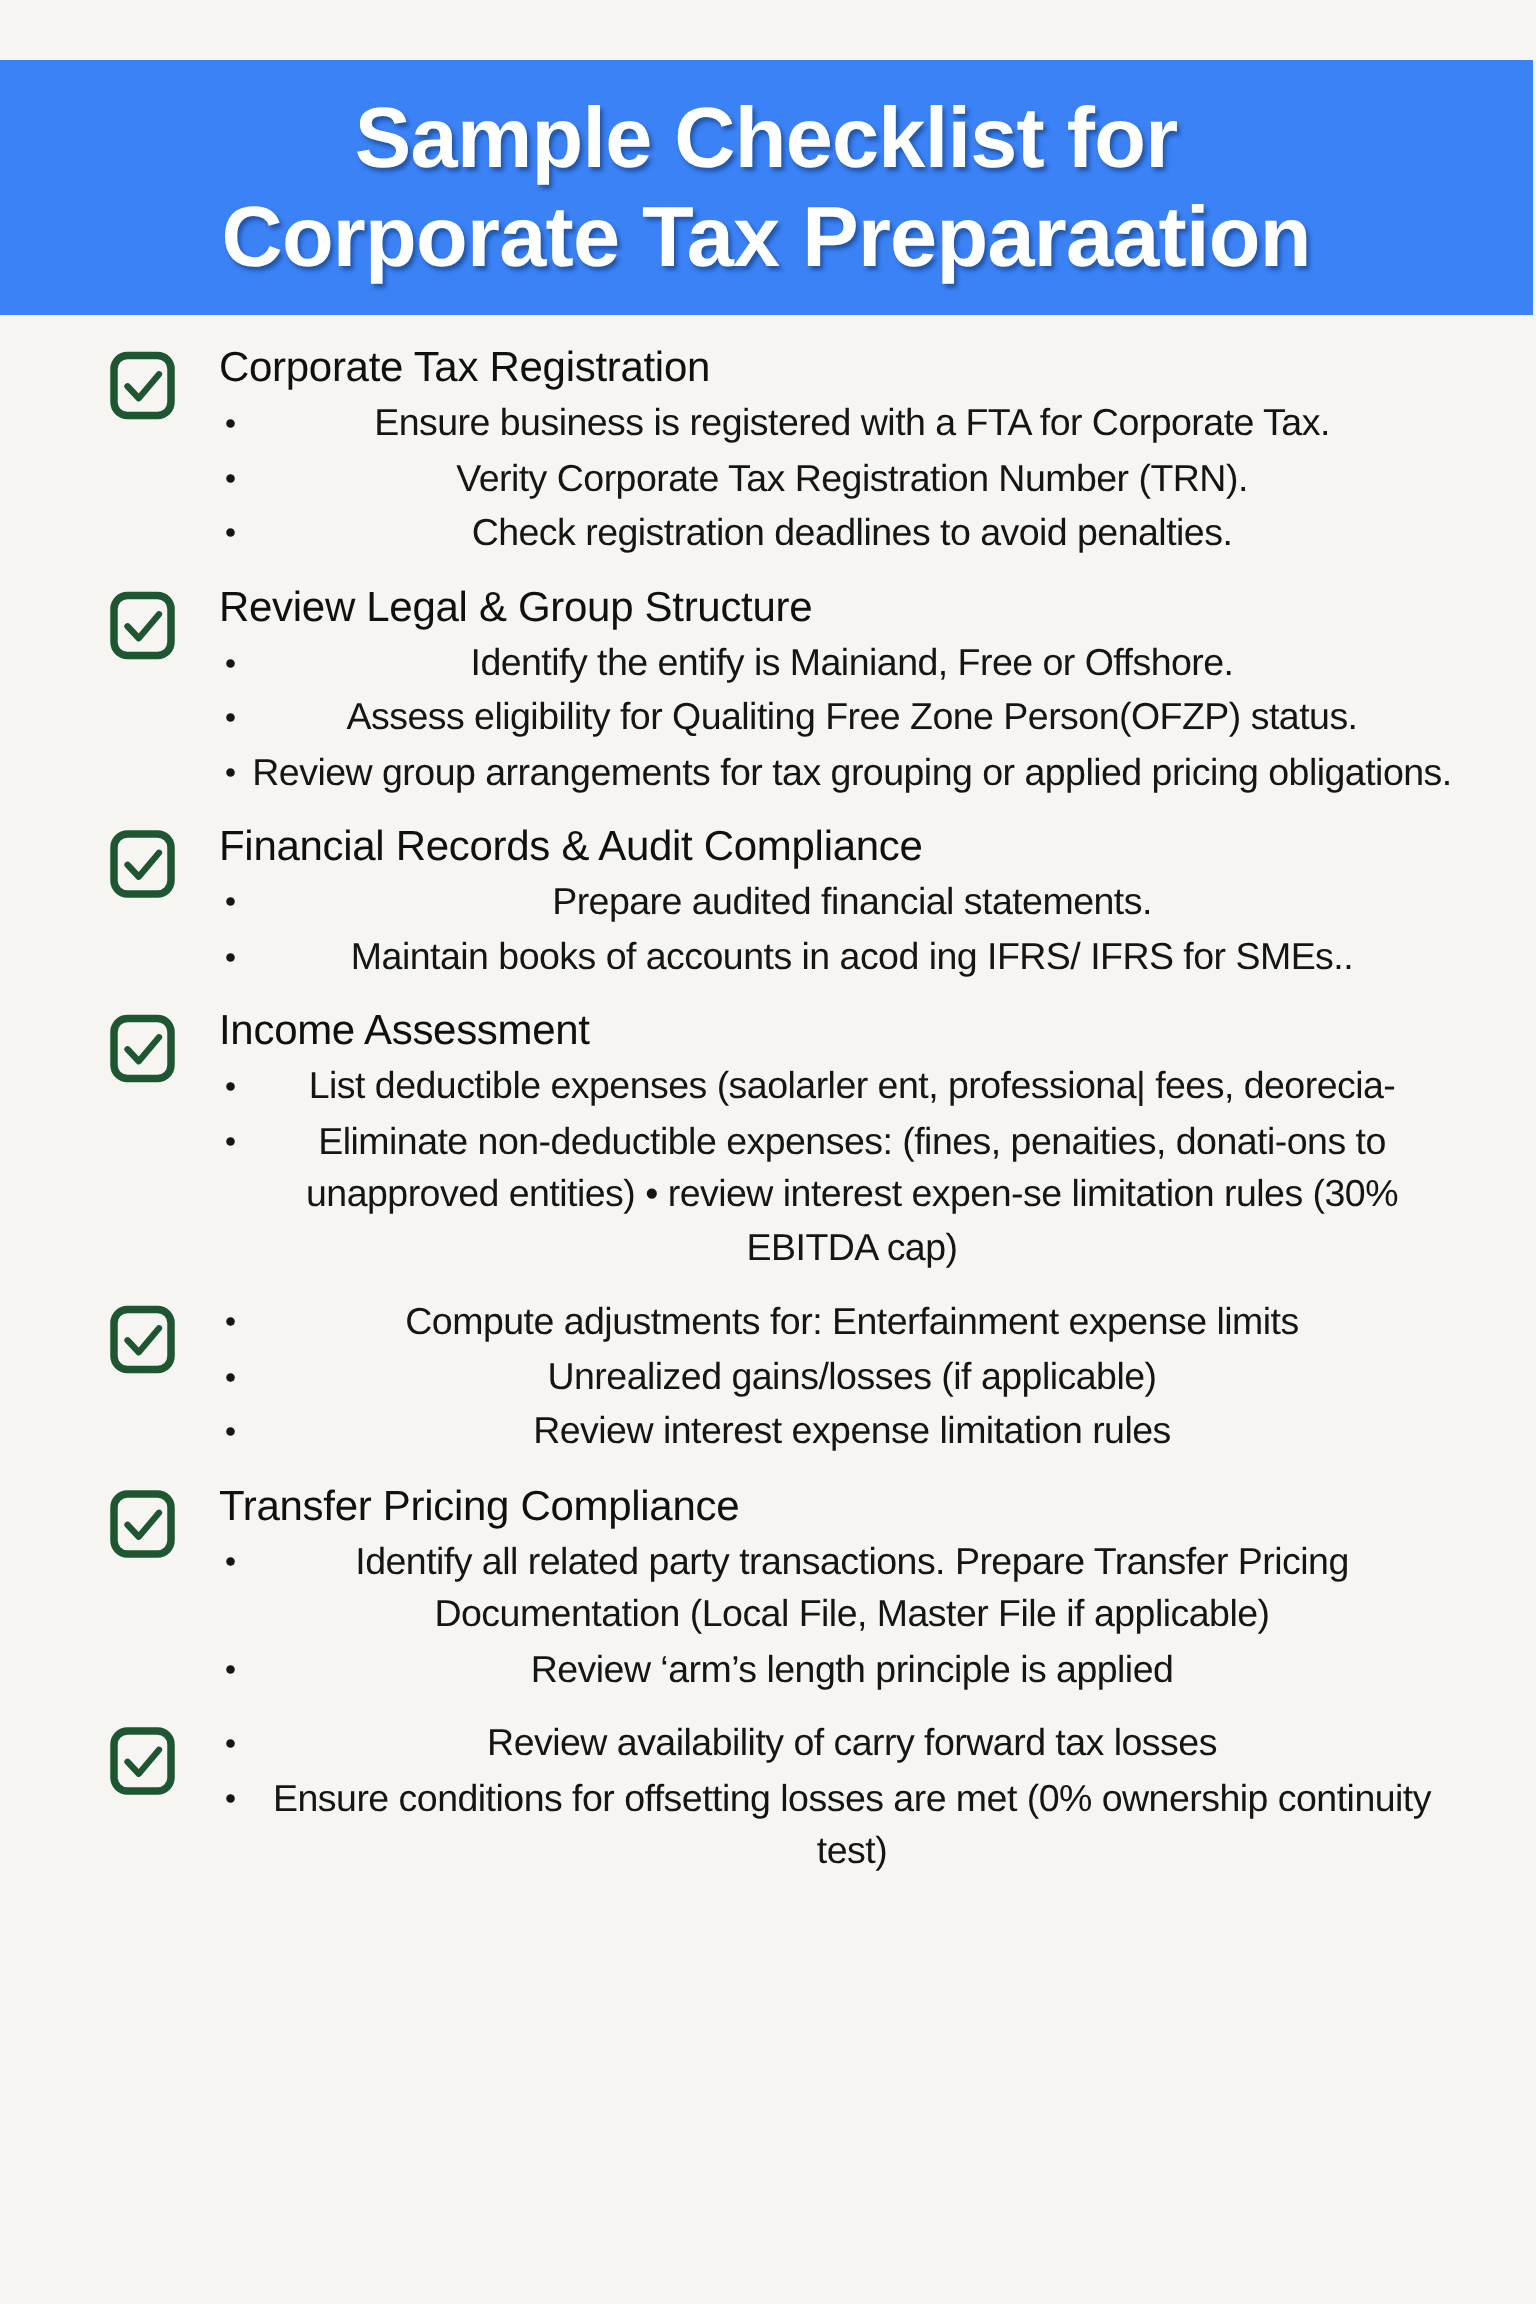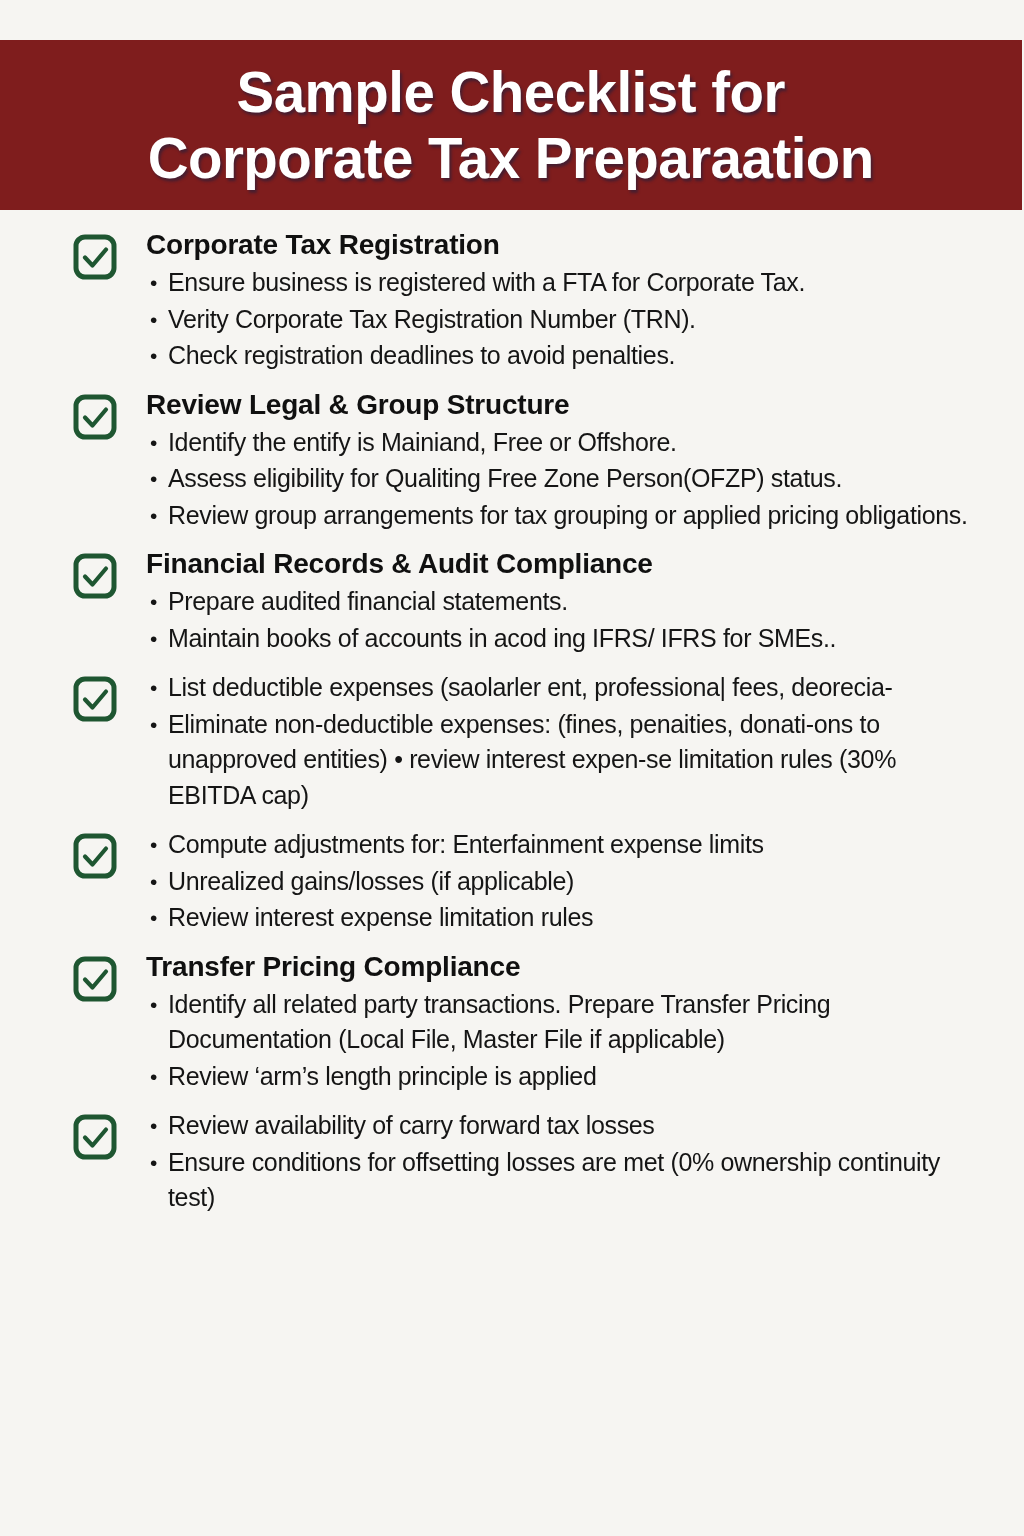--- a/index.html
+++ b/index.html
@@ -22,21 +22,21 @@
     box-sizing: border-box;
   }
 
   
   .banner {
     position: absolute;
     left: 0;
     top: 40px;
     width: 1022px;
     height: 170px;
-    background: #7f1d1d;
+    background: #3b82f6;
     display: flex;
     flex-direction: column;
     align-items: center;
     justify-content: center;
     box-sizing: border-box;
   }
   .banner-title {
     color: #ffffff;
     font-family: "Liberation Sans", sans-serif;
     font-weight: bold;
@@ -74,21 +74,21 @@
   .checkbox-icon {
     position: absolute;
     left: 73px;
     top: 6px;
     width: 44px;
     height: 46px;
   }
 
   .item-title {
     font-family: "Liberation Sans", sans-serif;
-    font-weight: bold;
+    font-weight: normal;
     font-size: 28px;
     line-height: 34px;
     color: #101010;
     margin: 0 0 3px 0;
     letter-spacing: -0.2px;
   }
 
   .bullets {
     margin: 0;
     padding: 0;
@@ -97,20 +97,21 @@
 
   .bullet {
     position: relative;
     padding-left: 22px;
     font-family: "Liberation Sans", sans-serif;
     font-size: 25px;
     line-height: 35.5px;
     color: #151515;
     letter-spacing: -0.35px;
     margin: 0 0 1px 0;
+    text-align: center;
   }
   .bullet::before {
     content: "\2022";
     position: absolute;
     left: 4px;
     top: 0;
     font-size: 21px;
     line-height: 35.5px;
     color: #151515;
   }
@@ -159,20 +160,21 @@
         <ul class="bullets">
           <li class="bullet">Prepare audited financial statements.</li>
           <li class="bullet">Maintain books of accounts in acod ing IFRS/ IFRS for SMEs..</li>
         </ul>
       </li>
       <li class="item">
         <span class="checkbox-icon"><svg viewBox="0 0 44 46" width="44" height="46" xmlns="http://www.w3.org/2000/svg">
             <rect x="3" y="3" width="38" height="40" rx="9" ry="9" fill="none" stroke="#1e5631" stroke-width="5"></rect>
             <path d="M12 23.5 L19.5 31.5 L33 15.5" fill="none" stroke="#1e5631" stroke-width="4.2" stroke-linecap="round" stroke-linejoin="round"></path>
           </svg></span>
+        <div class="item-title">Income Assessment</div>
         <ul class="bullets">
           <li class="bullet">List deductible expenses (saolarler ent, professiona| fees, deorecia-</li>
           <li class="bullet">Eliminate non-deductible expenses: (fines, penaities, donati-ons to unapproved entities) • review interest expen-se limitation rules (30% EBITDA cap)</li>
         </ul>
       </li>
       <li class="item">
         <span class="checkbox-icon"><svg viewBox="0 0 44 46" width="44" height="46" xmlns="http://www.w3.org/2000/svg">
             <rect x="3" y="3" width="38" height="40" rx="9" ry="9" fill="none" stroke="#1e5631" stroke-width="5"></rect>
             <path d="M12 23.5 L19.5 31.5 L33 15.5" fill="none" stroke="#1e5631" stroke-width="4.2" stroke-linecap="round" stroke-linejoin="round"></path>
           </svg></span>

